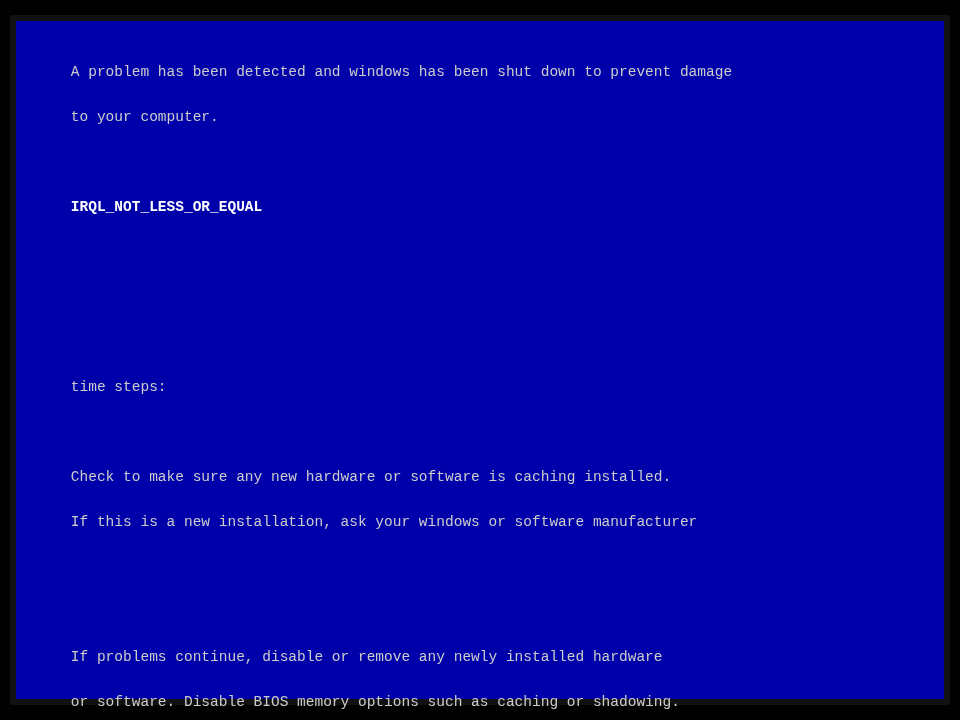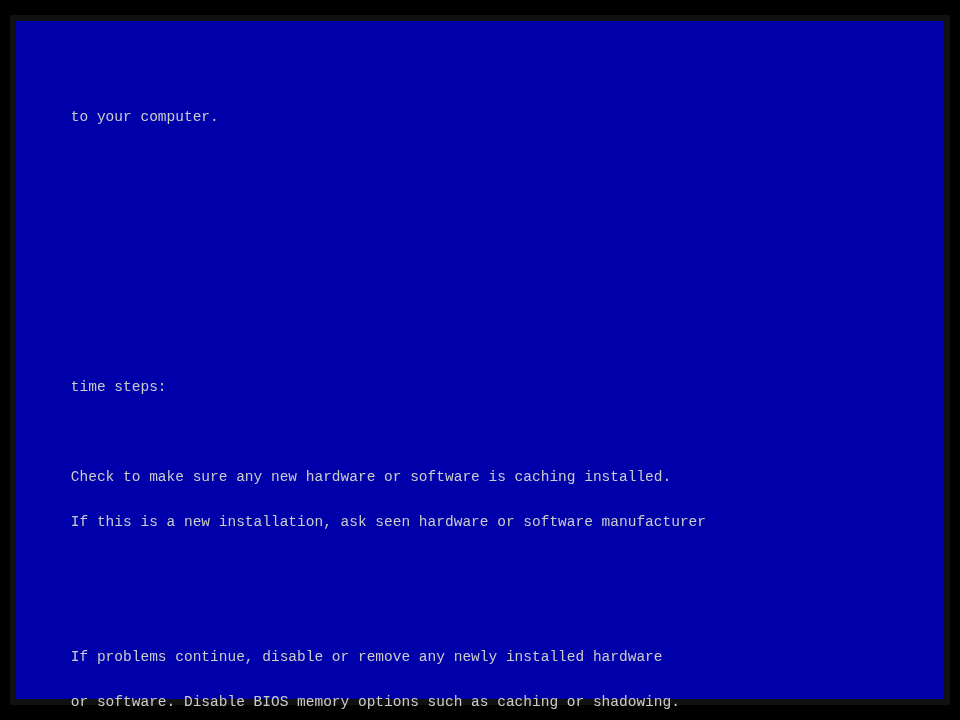--- a/index.html
+++ b/index.html
@@ -43,31 +43,31 @@
     .bsod-content .error-code {
       color: #FFFFFF;
       font-weight: bold;
     }
   </style>
 </head>
 <body>
 
 <div class="monitor-frame">
   <div class="bsod-content">
-    <br>
+    <span>A problem has been detected and windows has been shut down to prevent damage</span><br>
     <span>to your computer.</span><br>
     <br>
-    <br>
+    <span class="error-code">IRQL_NOT_LESS_OR_EQUAL</span><br>
     <br>
     <br>
     <br>
     <span>time steps:</span><br>
     <br>
     <span>Check to make sure any new hardware or software is caching installed.</span><br>
-    <span>If this is a new installation, ask seen hardware or software manufacturer</span><br>
+    <span>If this is a new installation, ask your windows or software manufacturer</span><br>
     <br>
     <br>
     <span>If problems continue, disable or remove any newly installed hardware</span><br>
     <span>or software. Disable BIOS memory options such as caching or shadowing.</span><br>
     <br>
     <br>
     <br>
     <br>
     <br>
     <br>

